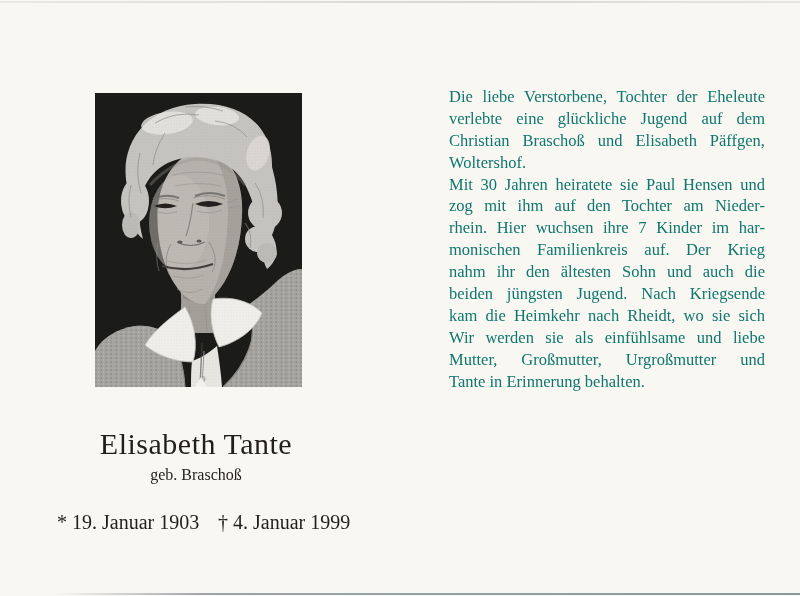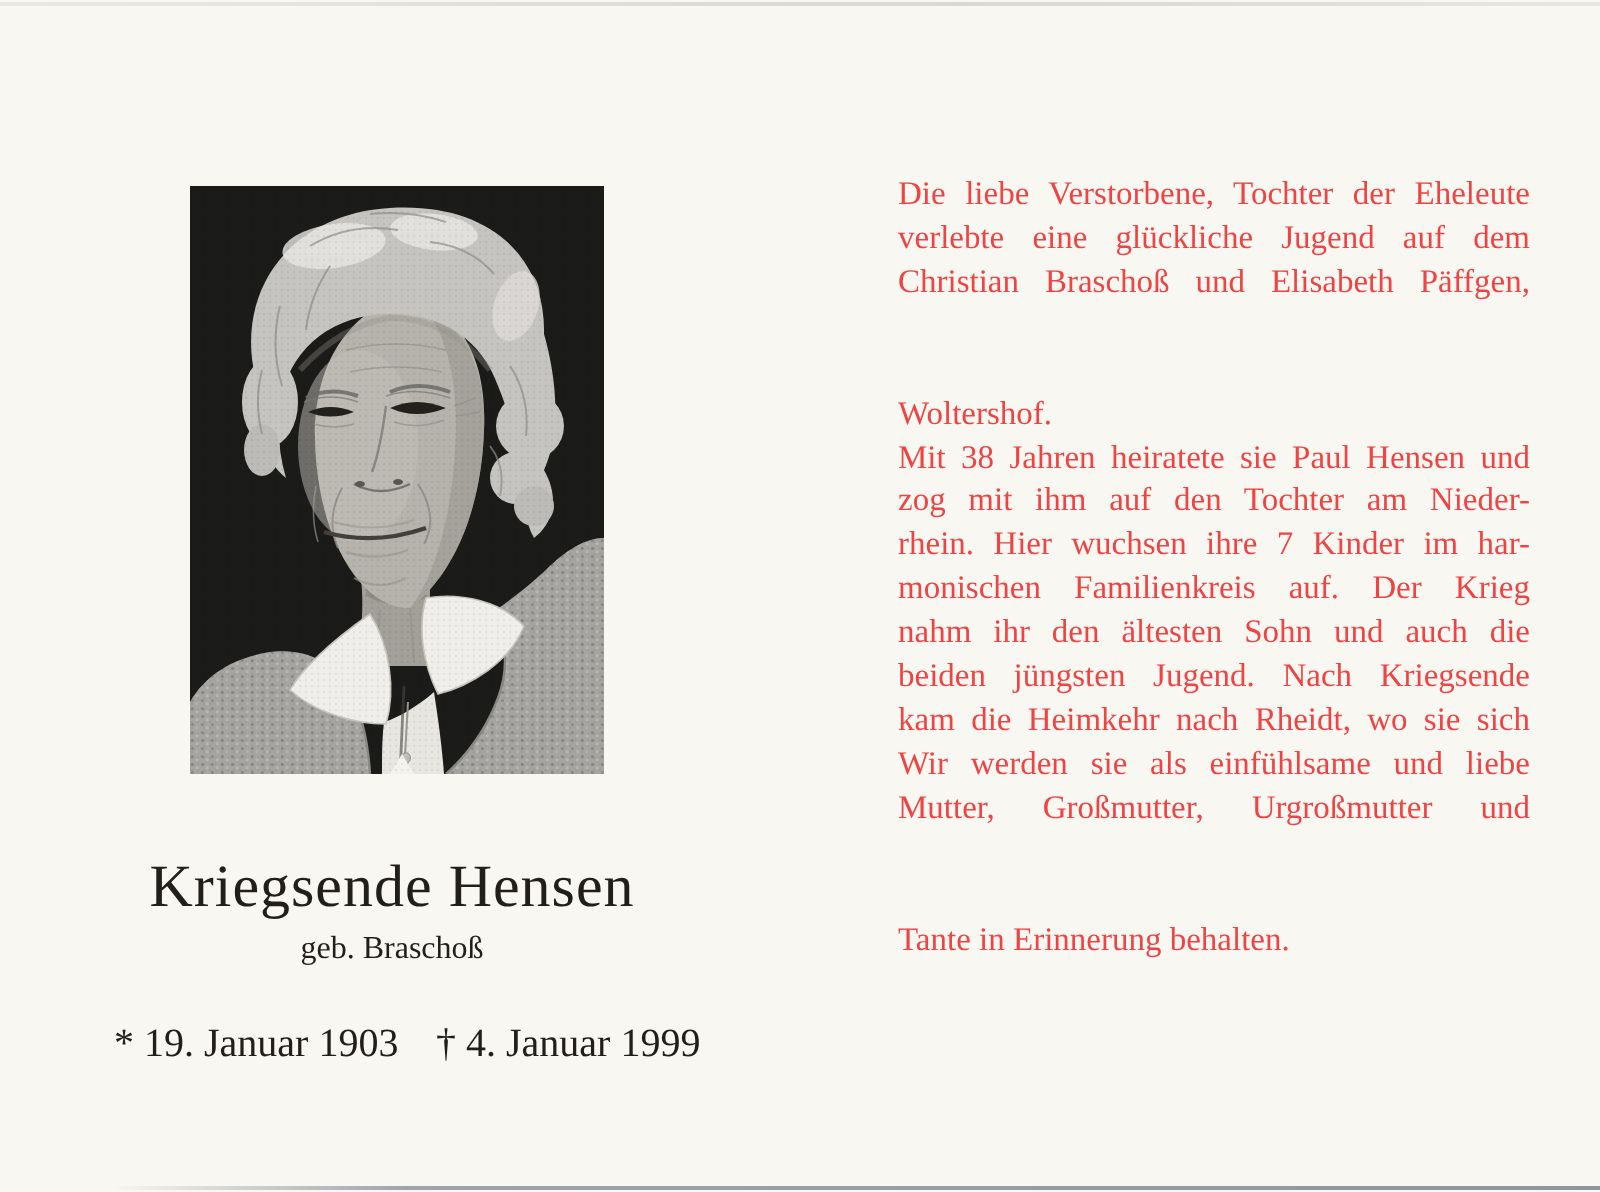--- a/index.html
+++ b/index.html
@@ -49,32 +49,31 @@
     position: absolute; left: 0; top: 511px; width: 800px; height: 26px;
     font-size: 20px;
   }
   .dates .birth { position: absolute; left: 57px; }
   .dates .death { position: absolute; left: 218px; }
 
   .obituary {
     position: absolute; left: 449px; top: 86px; width: 316px;
     font-size: 16.5px;
     line-height: 21.9px;
-    color: #ef4444;
+    color: #0f766e;
   }
   .obituary .line {
     text-align: justify;
     text-align-last: justify;
     white-space: normal;
     height: 21.9px;
     overflow: visible;
   }
   .obituary .line.pend {
     text-align-last: left;
-    margin-top: 44px;
   }
 </style>
 </head>
 <body>
 
 <div class="card">
 
   <div class="scan-top"></div>
 
   <div class="photo">
@@ -162,35 +161,35 @@
         <path d="M118,206 C136,203 156,208 167,220 C160,238 140,250 124,254 C116,238 114,220 118,206 Z" fill="#f0eeea" stroke="#c7c5c0" stroke-width="0.8"></path>
       </g>
 
       <path d="M100,294 L106,284 L112,294 Z" fill="#f4f2ee"></path>
 
       <rect width="207" height="294" fill="url(#ht)" opacity="0.16"></rect>
     </svg>
   </div>
 
   <div class="name-block">
-    <div class="name">Kriegsende Hensen</div>
+    <div class="name">Elisabeth Tante</div>
     <div class="maiden">geb. Braschoß</div>
   </div>
 
   <div class="dates">
     <span class="birth">* 19. Januar 1903</span>
     <span class="death">† 4. Januar 1999</span>
   </div>
 
   <div class="obituary">
     <div class="line">Die liebe Verstorbene, Tochter der Eheleute</div>
     <div class="line">verlebte eine glückliche Jugend auf dem</div>
     <div class="line">Christian Braschoß und Elisabeth Päffgen,</div>
     <div class="line pend">Woltershof.</div>
-    <div class="line">Mit 38 Jahren heiratete sie Paul Hensen und</div>
+    <div class="line">Mit 30 Jahren heiratete sie Paul Hensen und</div>
     <div class="line">zog mit ihm auf den Tochter am Nieder-</div>
     <div class="line">rhein. Hier wuchsen ihre 7 Kinder im har-</div>
     <div class="line">monischen Familienkreis auf. Der Krieg</div>
     <div class="line">nahm ihr den ältesten Sohn und auch die</div>
     <div class="line">beiden jüngsten Jugend. Nach Kriegsende</div>
     <div class="line">kam die Heimkehr nach Rheidt, wo sie sich</div>
     <div class="line">Wir werden sie als einfühlsame und liebe</div>
     <div class="line">Mutter, Großmutter, Urgroßmutter und</div>
     <div class="line pend">Tante in Erinnerung behalten.</div>
   </div>

